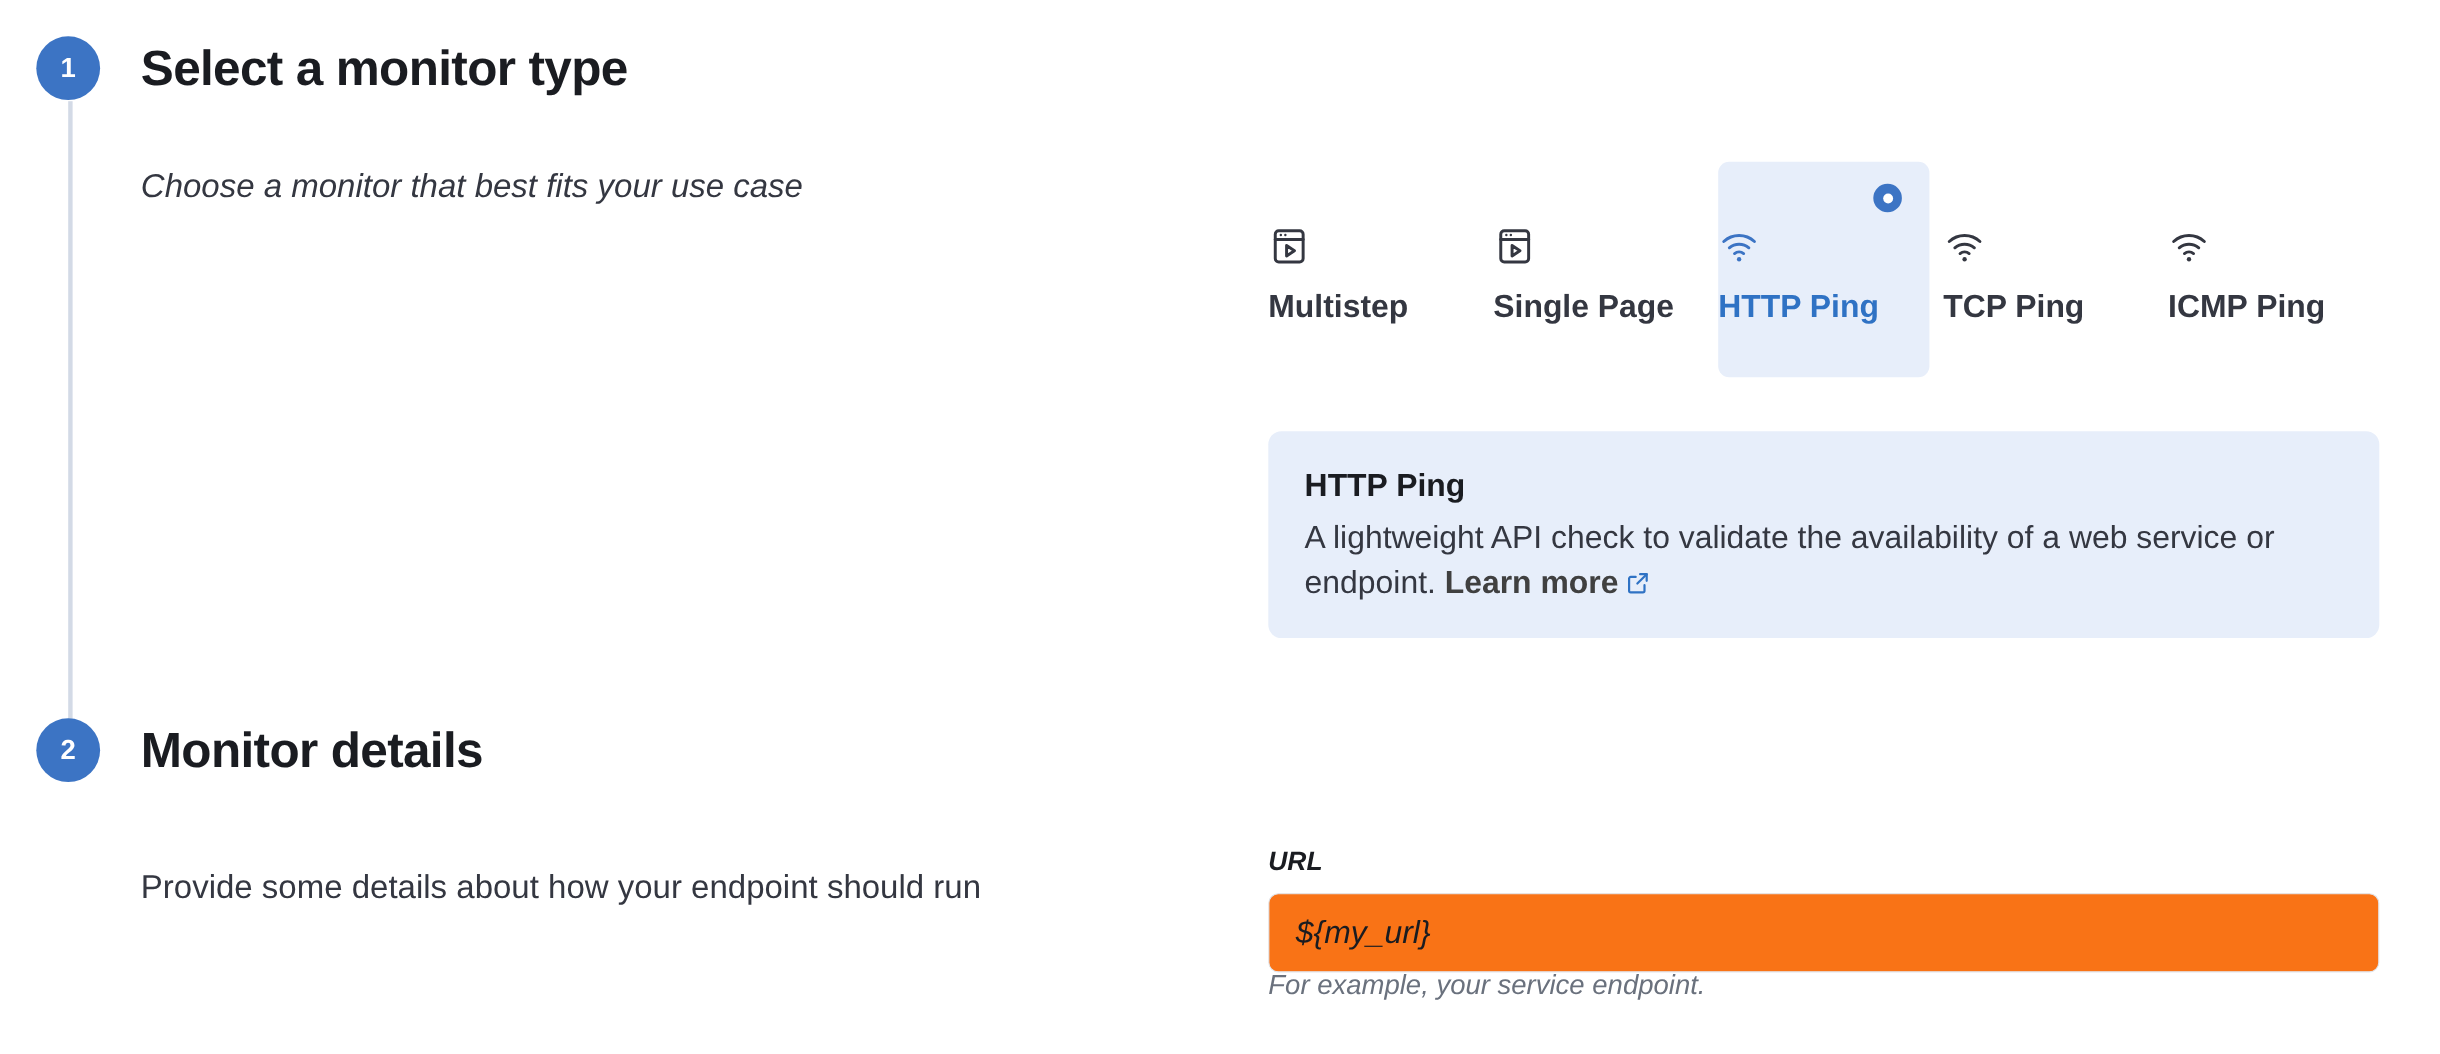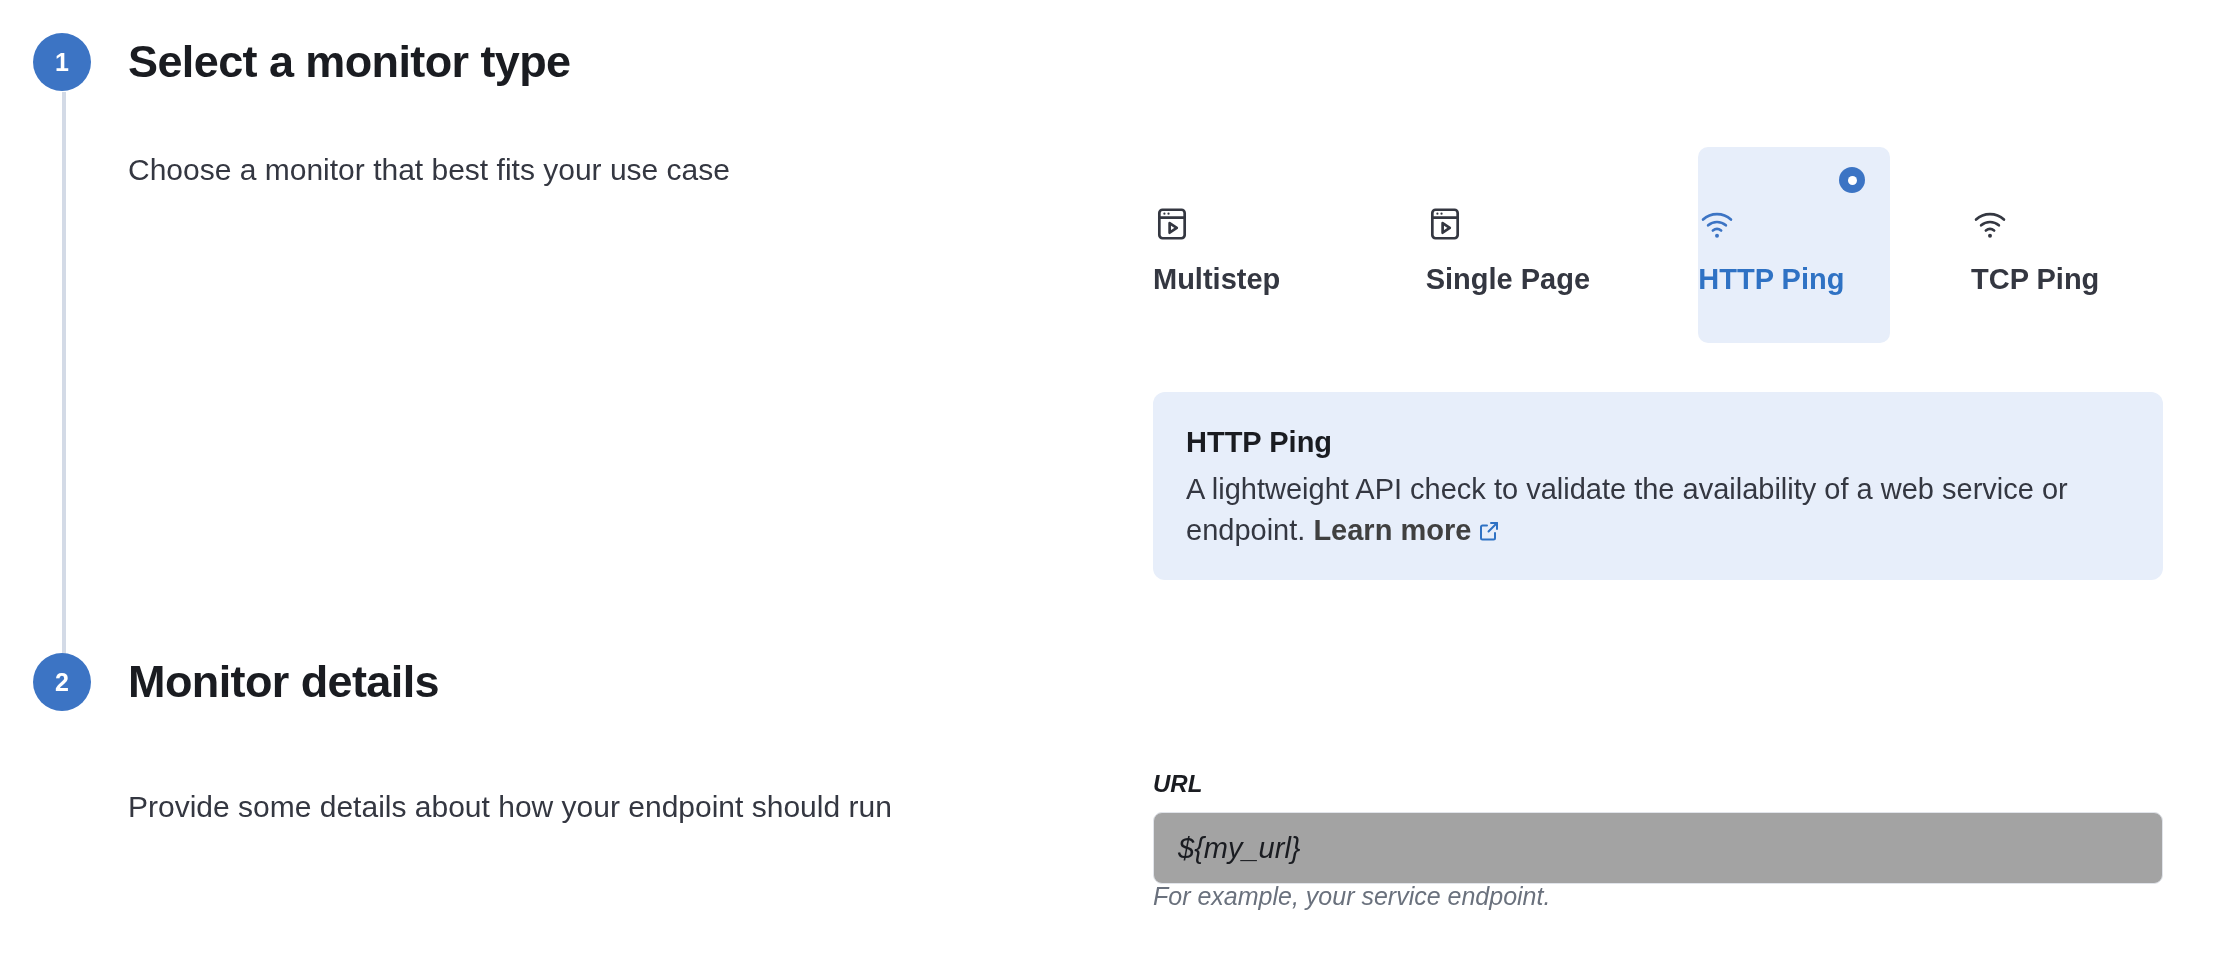--- a/index.html
+++ b/index.html
@@ -68,21 +68,21 @@
 
   
   .step-desc {
     position: absolute;
     left: 128px;
     font-size: 30px;
     color: #343741;
     line-height: 1.4;
     white-space: nowrap;
   }
-  .desc-1 { top: 149px; }
+  .desc-1 { top: 149px; font-style: italic; }
   .desc-2 { top: 786px; }
 
   
   .type-strip {
     position: absolute;
     left: 1153px;
     top: 147px;
     width: 1010px;
     height: 196px;
     display: flex;
@@ -195,21 +195,21 @@
   .field-label {
     font-size: 24px;
     font-weight: 700;
     color: #1a1c21;
     line-height: 1;
     margin-bottom: 16px;
   }
   .field-input {
     width: 1010px;
     height: 72px;
-    background: #a3a3a3;
+    background: #f97316;
     border: 1px solid #e1e4ea;
     border-radius: 9px;
     display: flex;
     align-items: center;
     padding: 0 24px;
     font-size: 29px;
     color: #1a1c21;
     cursor: text;
   }
   .field-help {
@@ -281,20 +281,32 @@
         <svg viewBox="0 0 24 24" fill="none" stroke="currentColor" stroke-width="1.7" stroke-linecap="round">
           <path d="M3.2 9.2 A13 13 0 0 1 20.8 9.2"></path>
           <path d="M6.4 12.8 A8.6 8.6 0 0 1 17.6 12.8"></path>
           <path d="M9.4 16.1 A4.2 4.2 0 0 1 14.6 16.1"></path>
           <circle cx="12" cy="19.4" r="1.25" fill="currentColor" stroke="none"></circle>
         </svg>
       </span>
       <span class="type-label">TCP Ping</span>
     </div>
 
+    <div class="type-card">
+
+      <span class="type-icon">
+        <svg viewBox="0 0 24 24" fill="none" stroke="currentColor" stroke-width="1.7" stroke-linecap="round">
+          <path d="M3.2 9.2 A13 13 0 0 1 20.8 9.2"></path>
+          <path d="M6.4 12.8 A8.6 8.6 0 0 1 17.6 12.8"></path>
+          <path d="M9.4 16.1 A4.2 4.2 0 0 1 14.6 16.1"></path>
+          <circle cx="12" cy="19.4" r="1.25" fill="currentColor" stroke="none"></circle>
+        </svg>
+      </span>
+      <span class="type-label">ICMP Ping</span>
+    </div>
 
   </div>
 
   <div class="info-panel">
     <div class="info-title">HTTP Ping</div>
     <div class="info-body">
       <span>A lightweight API check to validate the availability of a web service or endpoint.</span>
       <a class="info-link">Learn more</a><span class="ext-icon"><svg viewBox="0 0 24 24" fill="none" stroke="currentColor" stroke-width="2" stroke-linecap="round" stroke-linejoin="round">
             <path d="M14 4h6v6"></path>
             <path d="M20 4l-8.5 8.5"></path>

